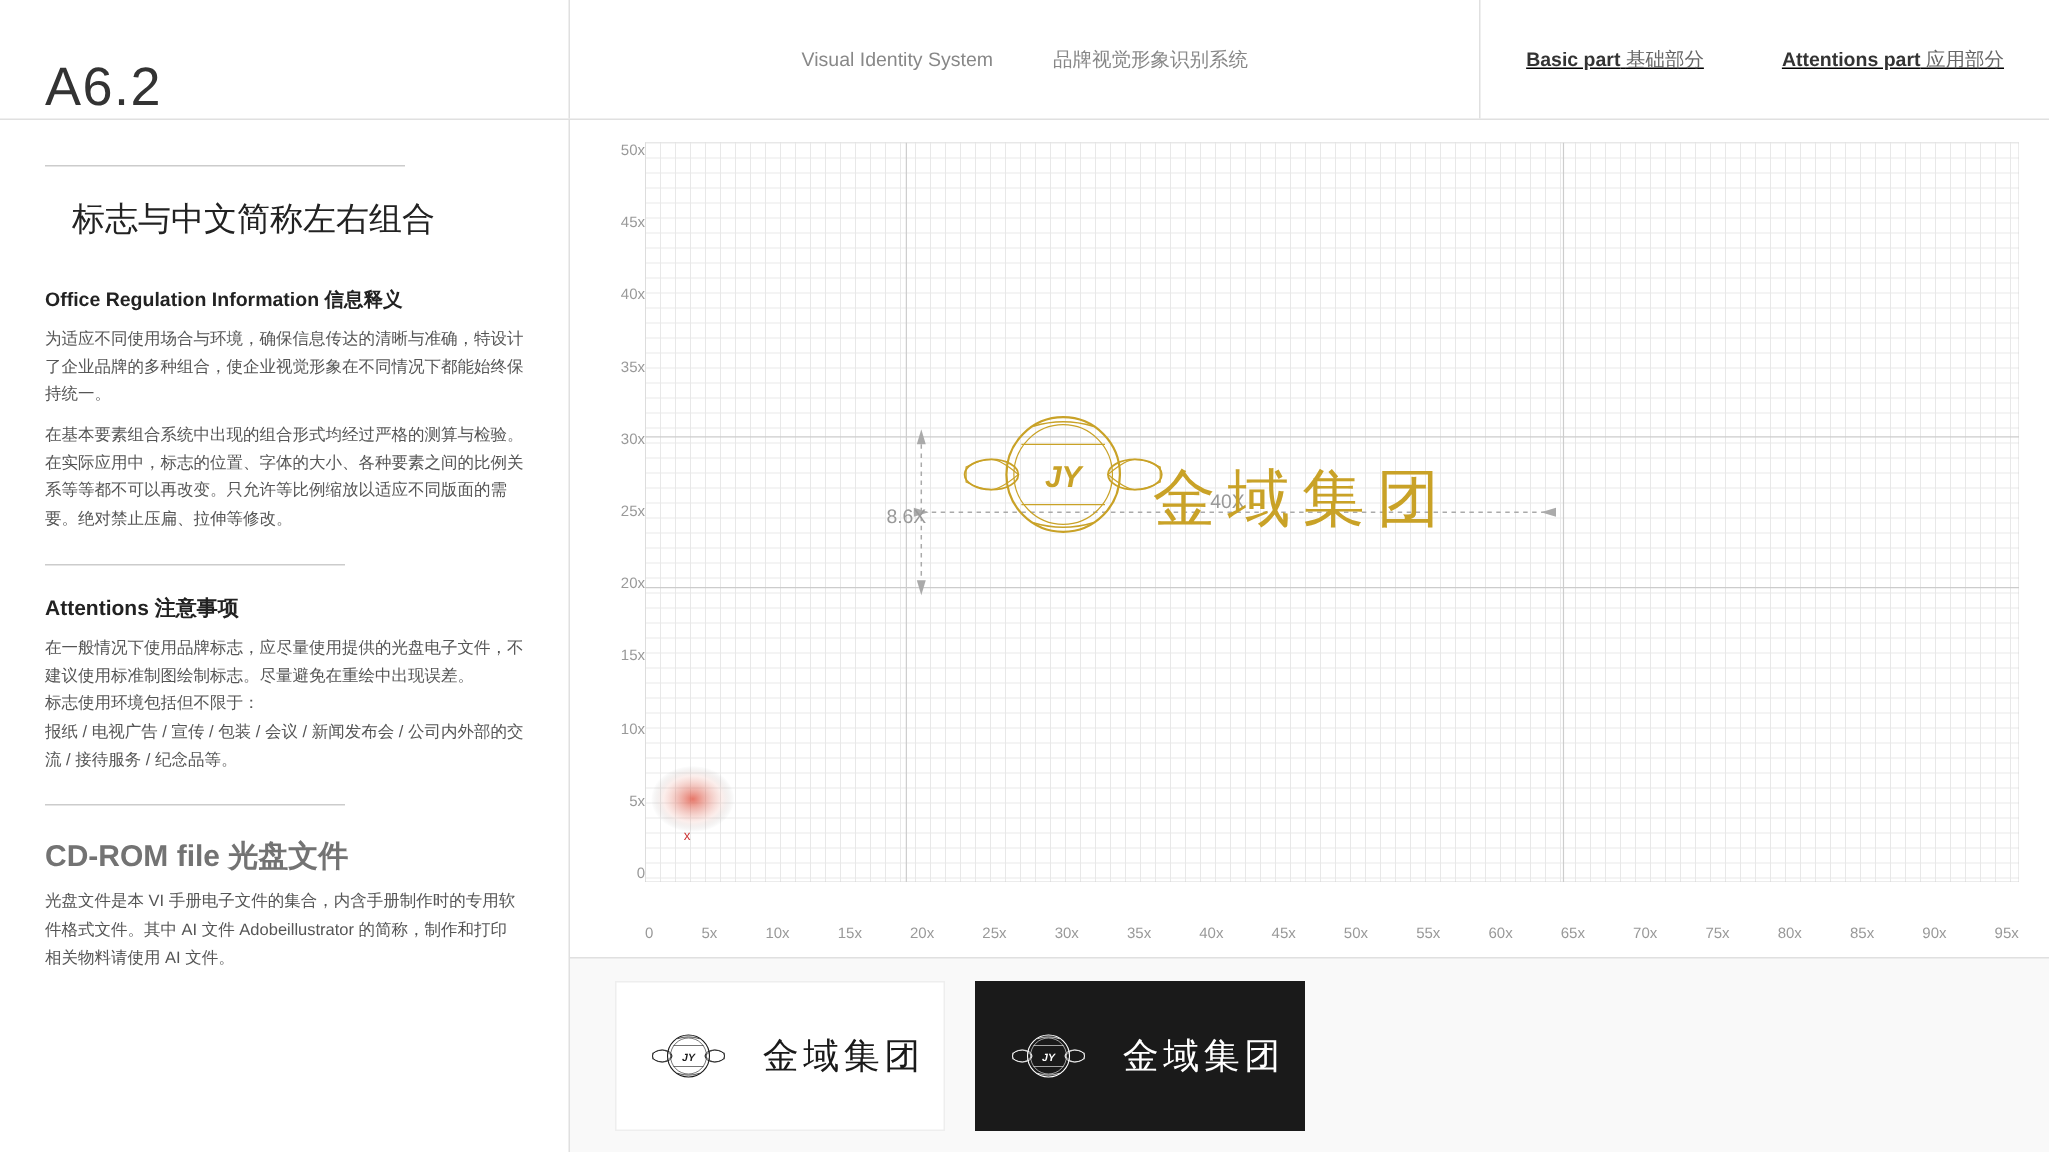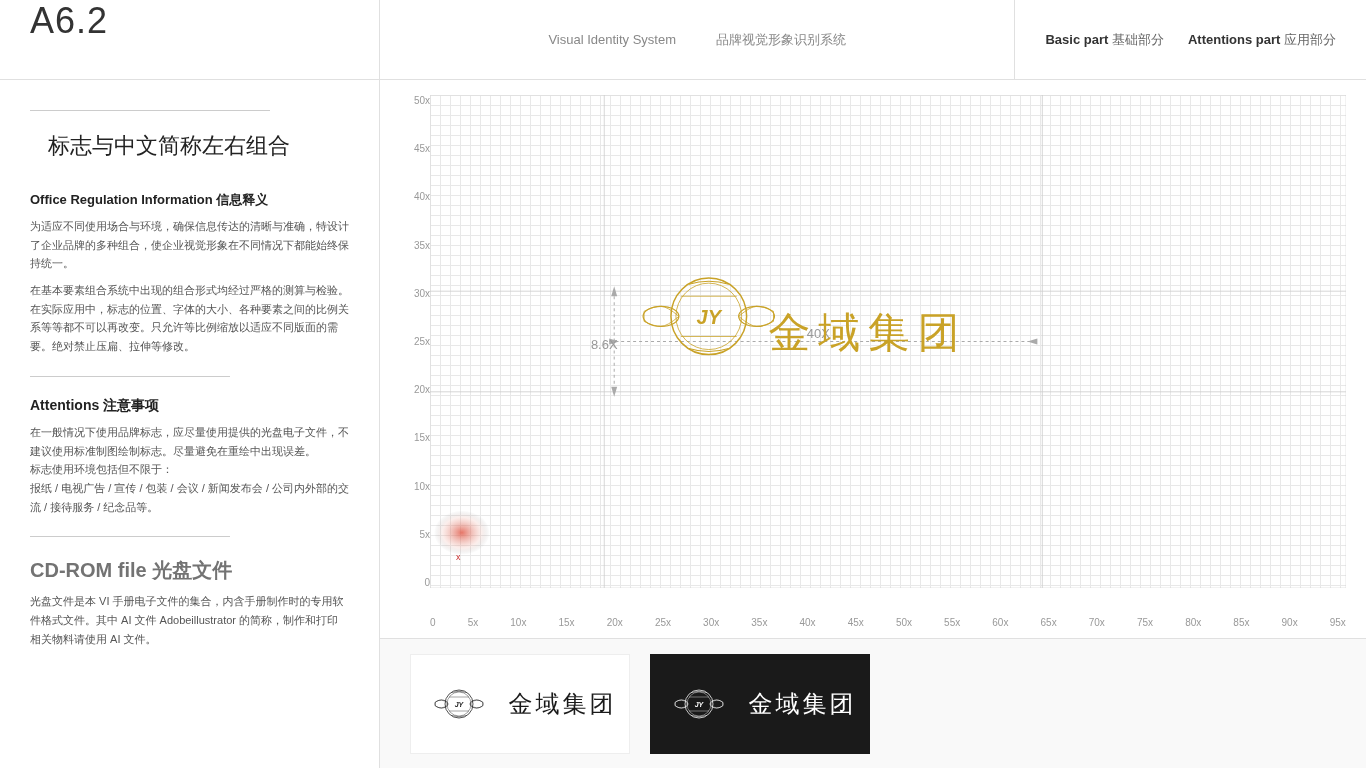--- a/index.html
+++ b/index.html
@@ -21,21 +21,21 @@
       display: flex;
       align-items: center;
     }
 
     .header-left {
       width: 380px;
       padding: 0 30px;
       border-right: 1px solid #e0e0e0;
       height: 100%;
       display: flex;
-      align-items: flex-start;
+      align-items: flex-end;
     }
 
     .page-code {
       font-size: 36px;
       font-weight: 300;
       color: #333;
       letter-spacing: 1px;
     }
 
     .header-center {
@@ -56,22 +56,23 @@
 
     .header-title-cn {
       font-size: 13px;
       color: #888;
     }
 
     .header-right {
       display: flex;
       align-items: center;
       padding: 0 30px;
-      gap: 24px;
+      gap: 52px;
       height: 100%;
+      text-decoration: underline;
     }
 
     .nav-item {
       font-size: 13px;
       color: #333;
     }
 
     .nav-item .en { font-weight: 600; }
     .nav-item .cn { color: #666; }
 

